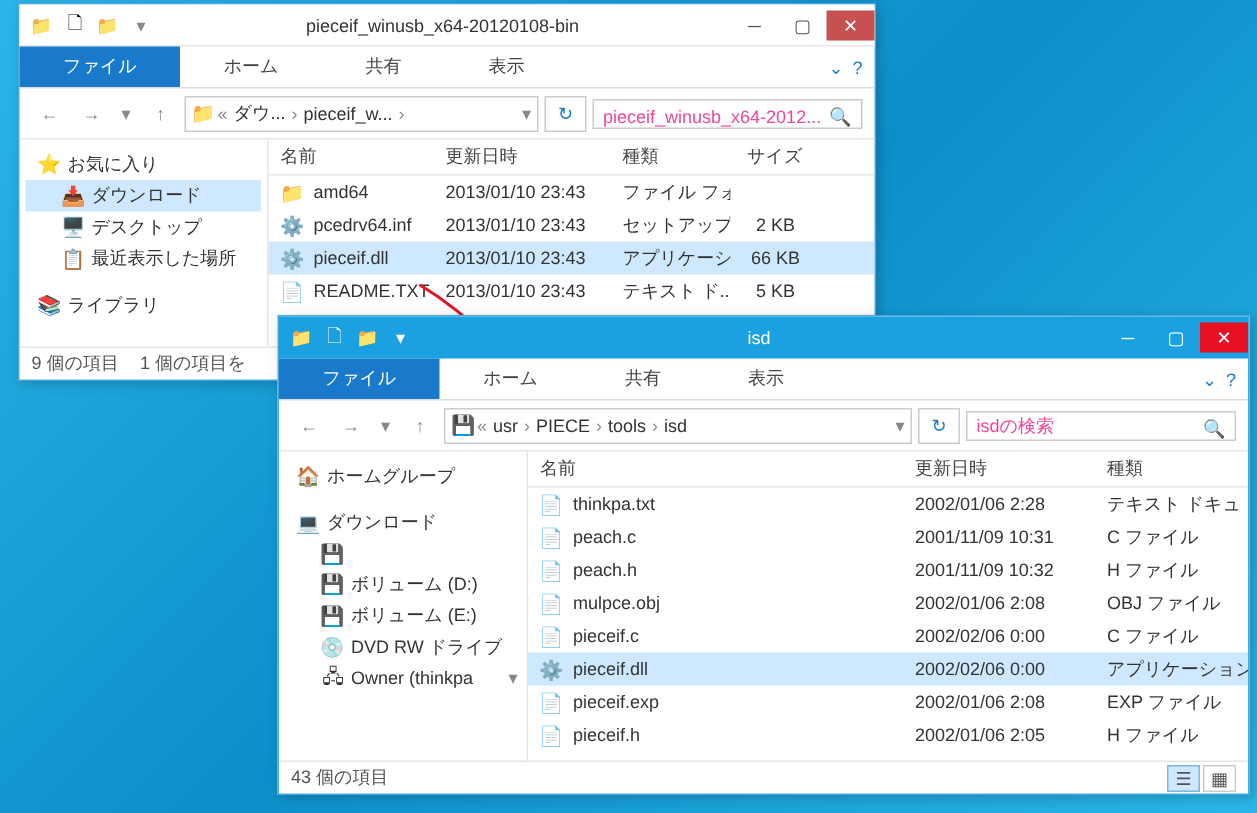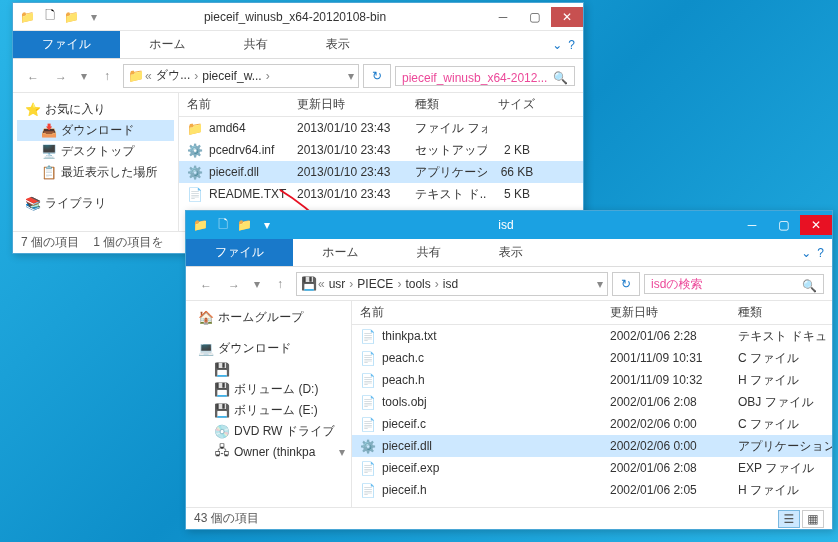--- a/index.html
+++ b/index.html
@@ -162,21 +162,21 @@
               <span>README.TXT</span>
             </div>
             <div class="cell c-date">2013/01/10 23:43</div>
             <div class="cell c-type">テキスト ド...</div>
             <div class="cell c-size size">5 KB</div>
           </div>
         </div>
     </div>
   </div>
   <div class="status">
-    <span>7 個の項目</span>
+    <span>9 個の項目</span>
     <span>1 個の項目を</span>
   </div>
 </div>
 
 <svg class="arrow-annot" width="80" height="60">
   <defs>
       <marker id="ah" markerWidth="10" markerHeight="10" refX="8" refY="3" orient="auto">
         <path d="M0,0 L9,3 L0,6 Z" fill="#e81123"></path>
       </marker>
     </defs>
@@ -290,21 +290,21 @@
             <div class="cell c-name fname">
               <span class="ico">📄</span>
               <span>peach.h</span>
             </div>
             <div class="cell c-date">2001/11/09 10:32</div>
             <div class="cell c-type">H ファイル</div>
           </div>
           <div class="row">
             <div class="cell c-name fname">
               <span class="ico">📄</span>
-              <span>tools.obj</span>
+              <span>mulpce.obj</span>
             </div>
             <div class="cell c-date">2002/01/06 2:08</div>
             <div class="cell c-type">OBJ ファイル</div>
           </div>
           <div class="row">
             <div class="cell c-name fname">
               <span class="ico">📄</span>
               <span>pieceif.c</span>
             </div>
             <div class="cell c-date">2002/02/06 0:00</div>

